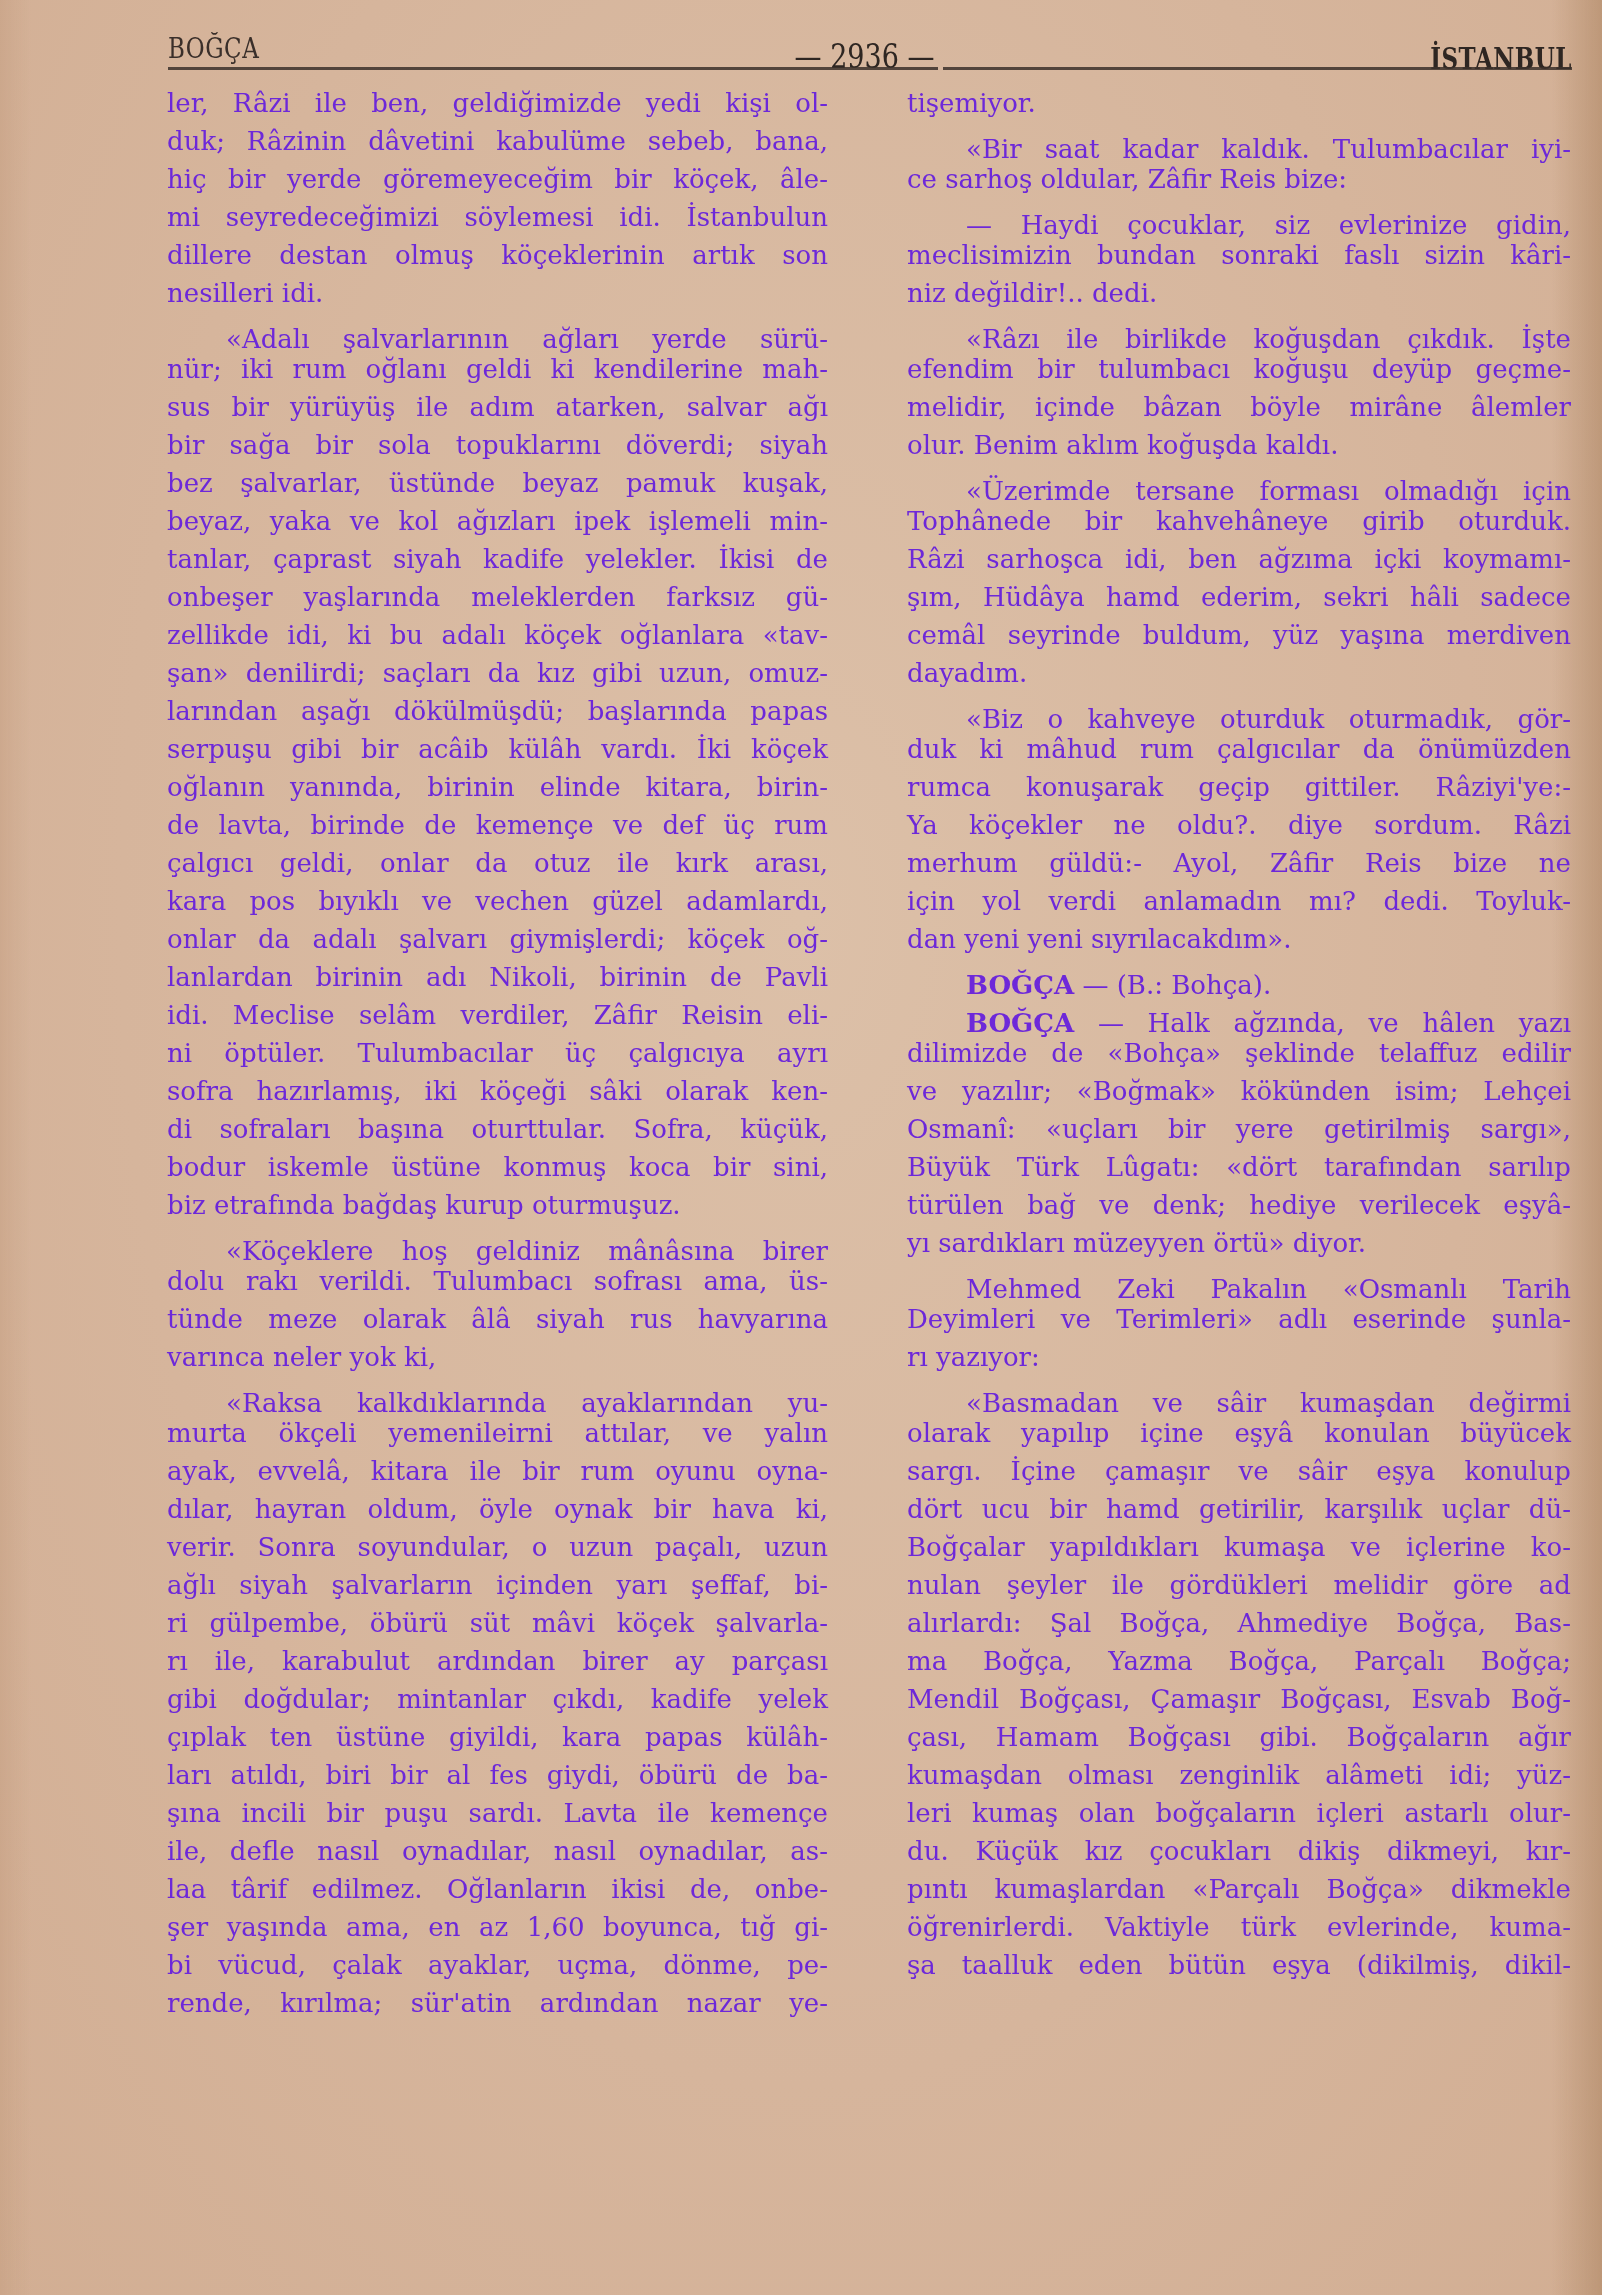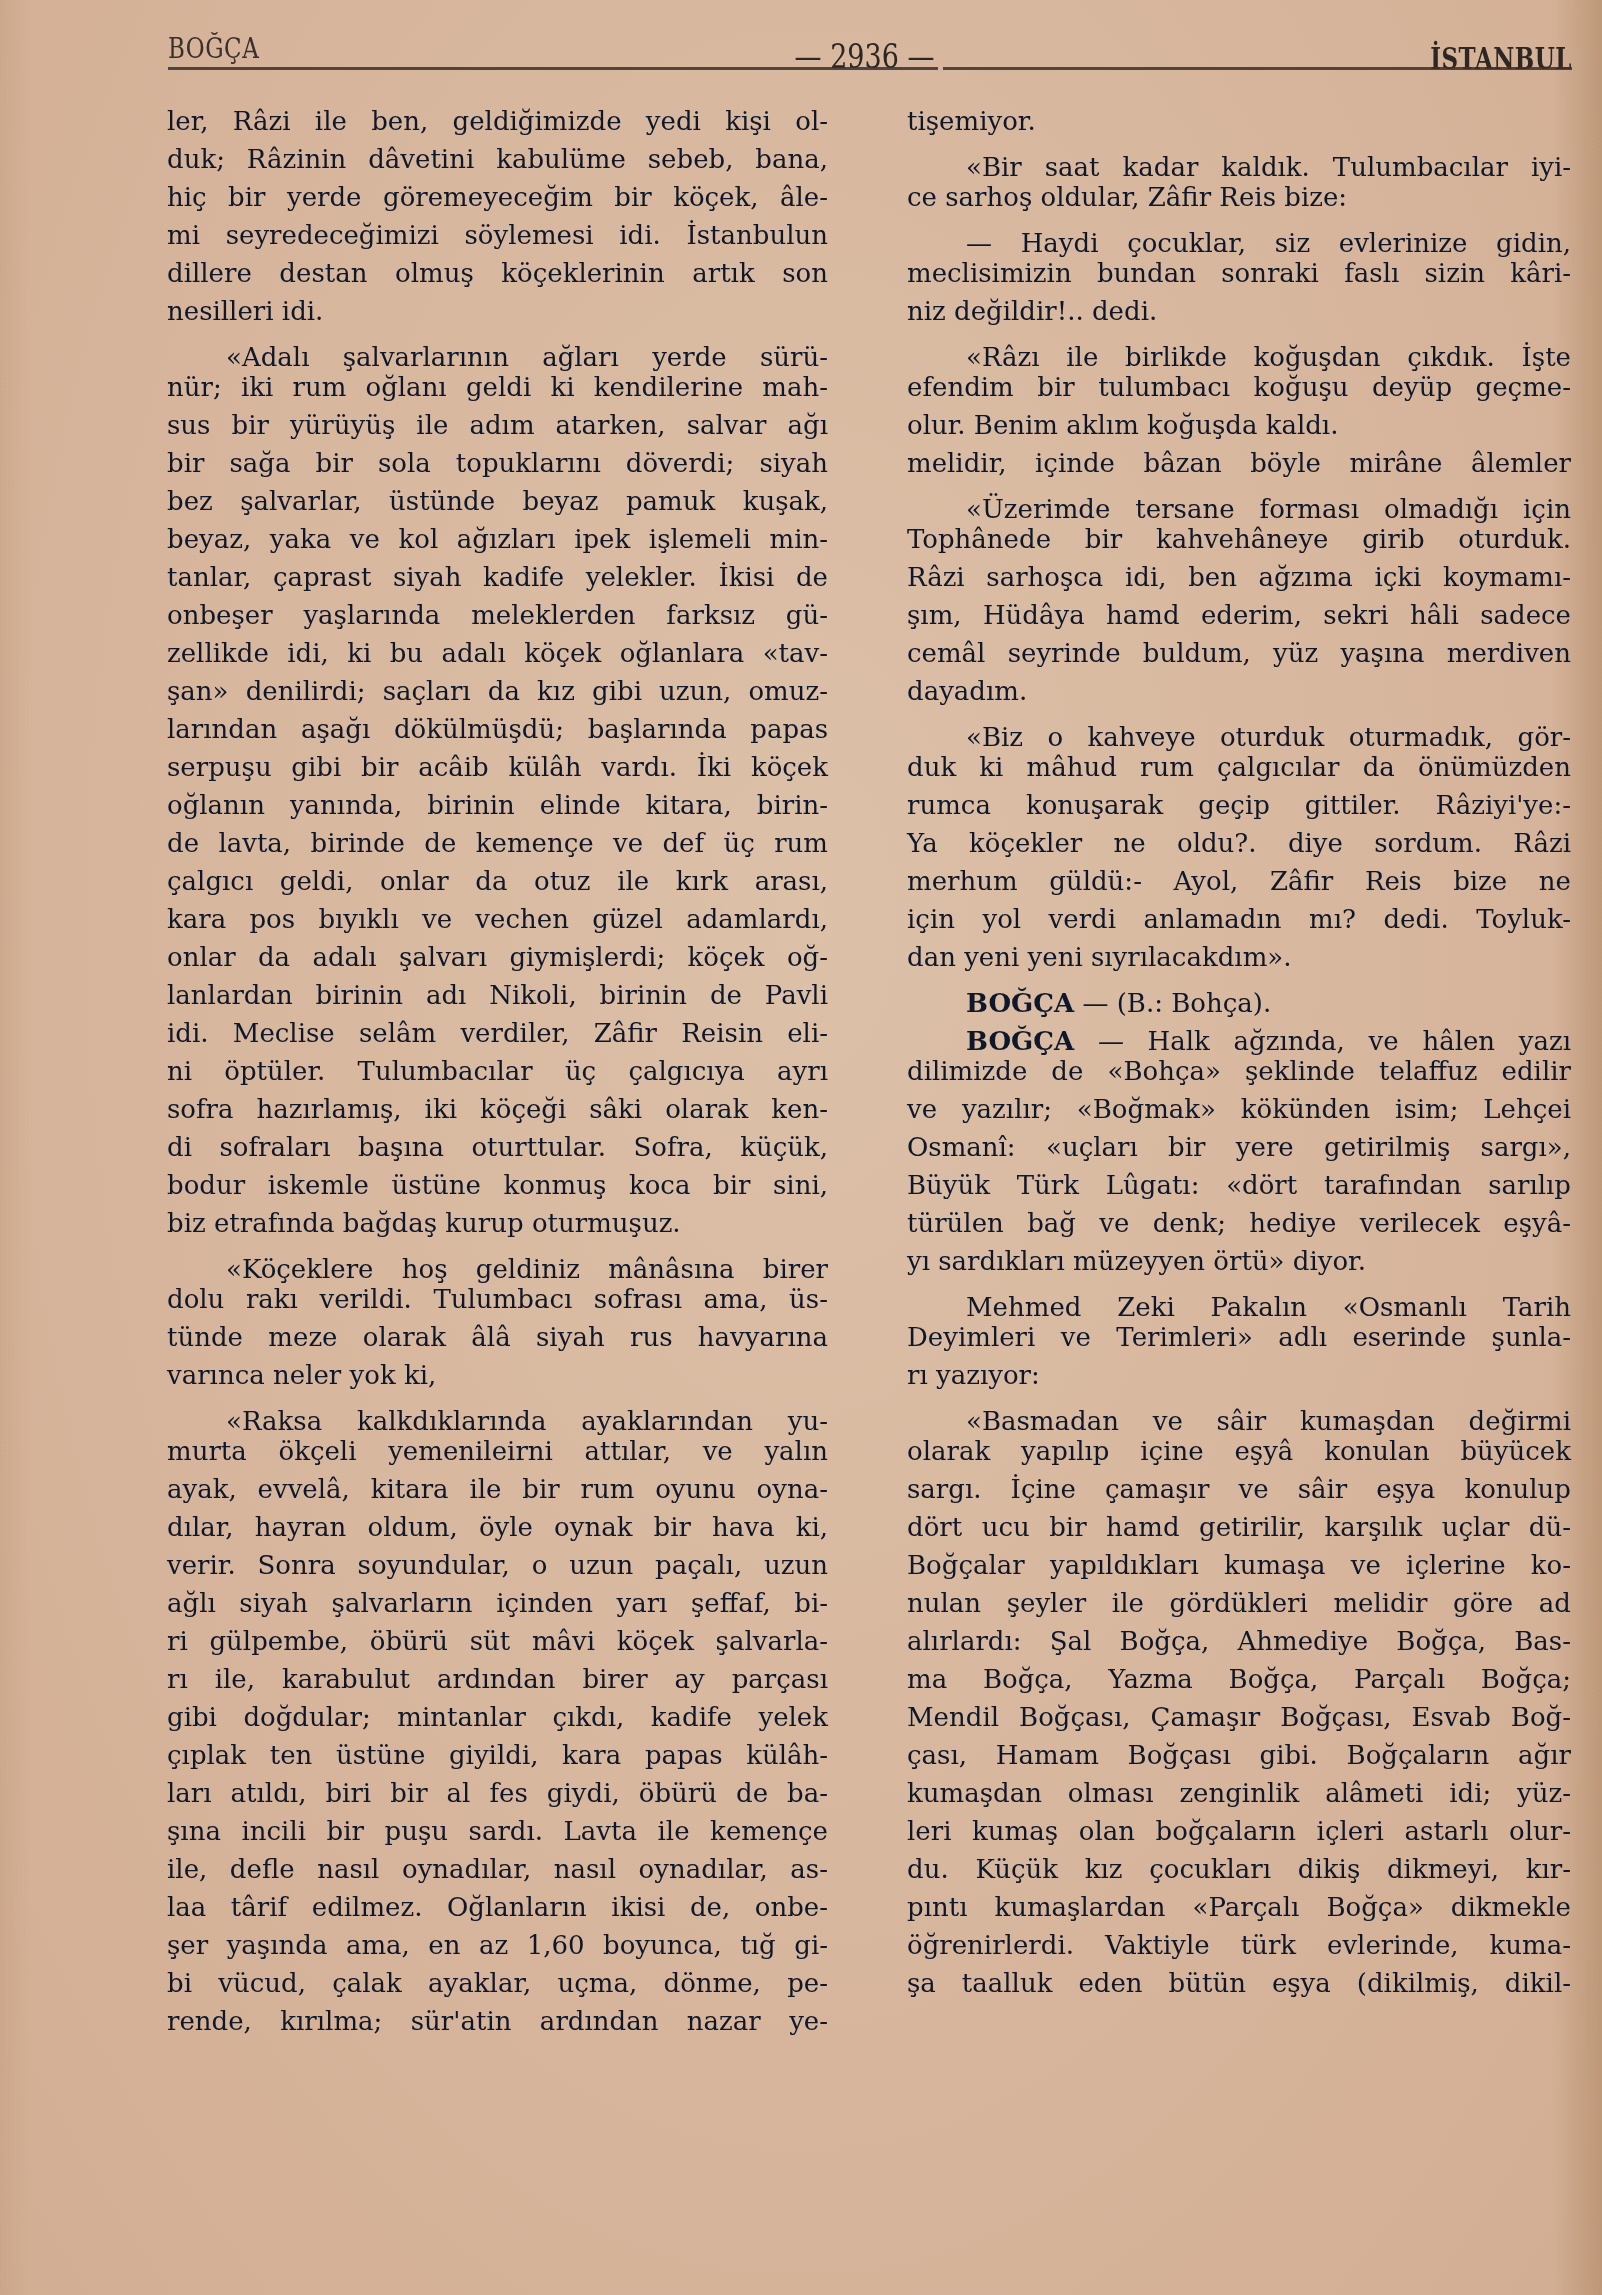--- a/index.html
+++ b/index.html
@@ -21,24 +21,24 @@
   .rh-left { position: absolute; left: 0; top: 10.5px; font-size: 23px; letter-spacing: 0.5px; color: #3a2f2a; transform: scaleY(1.25); transform-origin: top left; }
   .rh-center { position: absolute; left: 618px; top: 15.7px; width: 157px; text-align: center; font-size: 27px; color: #2e2622; transform: scaleY(1.25); transform-origin: top center; }
   .rh-right { position: absolute; right: 0; top: 19px; font-size: 23px; letter-spacing: 0.5px; color: #2e2622; font-weight: bold; transform: scaleY(1.3); transform-origin: top right; }
   .rule {
     position: absolute; left: 168px; top: 67px; width: 1404px; height: 2.6px;
     background: linear-gradient(90deg, #3b302a 0, #3b302a 770px, transparent 770px, transparent 775px, #3b302a 775px);
     opacity: 0.85;
   }
 
   .col {
-    position: absolute; top: 102px;
+    position: absolute; top: 84px;
     font-size: 26px; line-height: 38px;
     text-align: justify; text-align-last: justify;
-    color: #0f172a;
+    color: #6d28d9;
   }
   .col-left { left: 167px; width: 661px; }
   .col-right { left: 907px; width: 664px; }
   .line {
     display: block; height: 38px; white-space: nowrap;
     text-align-last: justify; text-align: justify;
   }
   .line.indent { padding-left: 59px; }
   .line.last { text-align-last: left; }
   .line span.t { display: inline-block; width: 100%; text-align: justify; text-align-last: justify; }
@@ -113,22 +113,22 @@
     </div>
   <div class="col col-right" id="col-right">
       <div class="line last"><span class="t">tişemiyor.</span></div>
       <div class="line indent"><span class="t">«Bir saat kadar kaldık. Tulumbacılar iyi-</span></div>
       <div class="line last"><span class="t">ce sarhoş oldular, Zâfir Reis bize:</span></div>
       <div class="line indent"><span class="t">— Haydi çocuklar, siz evlerinize gidin,</span></div>
       <div class="line"><span class="t">meclisimizin bundan sonraki faslı sizin kâri-</span></div>
       <div class="line last"><span class="t">niz değildir!.. dedi.</span></div>
       <div class="line indent"><span class="t">«Râzı ile birlikde koğuşdan çıkdık. İşte</span></div>
       <div class="line"><span class="t">efendim bir tulumbacı koğuşu deyüp geçme-</span></div>
+      <div class="line"><span class="t">melidir, içinde bâzan böyle mirâne âlemler</span></div>
       <div class="line last"><span class="t">olur. Benim aklım koğuşda kaldı.</span></div>
-      <div class="line"><span class="t">melidir, içinde bâzan böyle mirâne âlemler</span></div>
       <div class="line indent"><span class="t">«Üzerimde tersane forması olmadığı için</span></div>
       <div class="line"><span class="t">Tophânede bir kahvehâneye girib oturduk.</span></div>
       <div class="line"><span class="t">Râzi sarhoşca idi, ben ağzıma içki koymamı-</span></div>
       <div class="line"><span class="t">şım, Hüdâya hamd ederim, sekri hâli sadece</span></div>
       <div class="line"><span class="t">cemâl seyrinde buldum, yüz yaşına merdiven</span></div>
       <div class="line last"><span class="t">dayadım.</span></div>
       <div class="line indent"><span class="t">«Biz o kahveye oturduk oturmadık, gör-</span></div>
       <div class="line"><span class="t">duk ki mâhud rum çalgıcılar da önümüzden</span></div>
       <div class="line"><span class="t">rumca konuşarak geçip gittiler. Râziyi'ye:-</span></div>
       <div class="line"><span class="t">Ya köçekler ne oldu?. diye sordum. Râzi</span></div>

